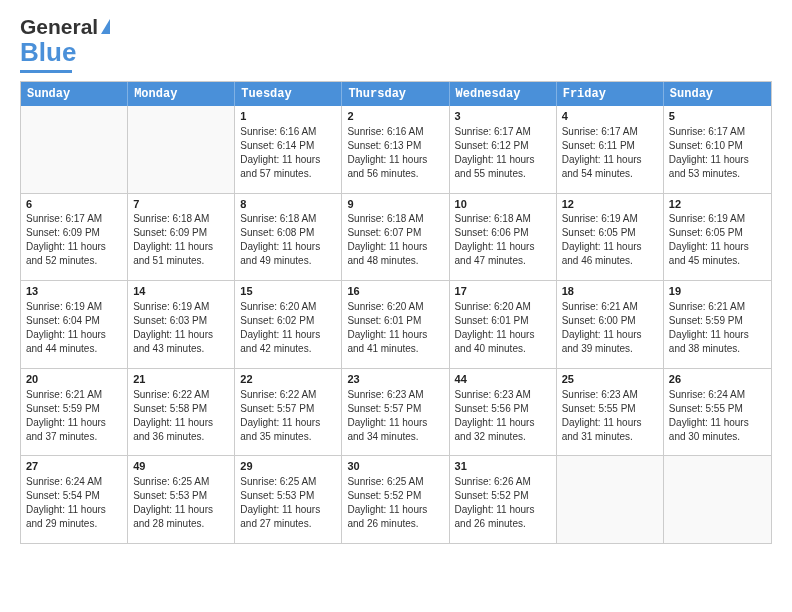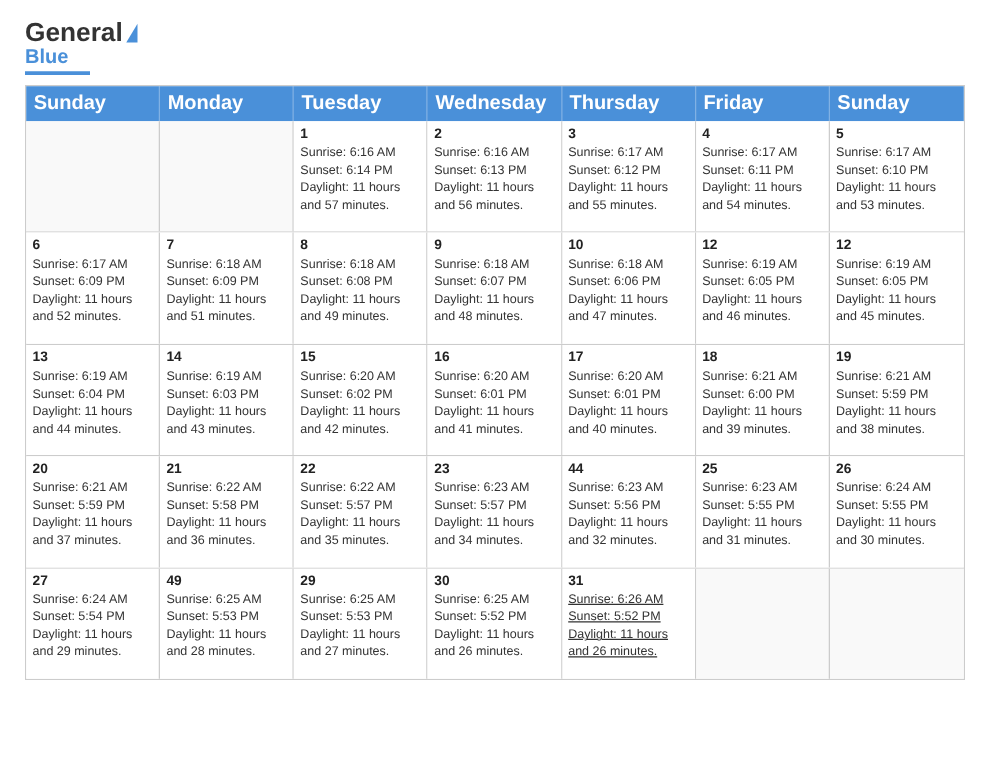--- a/index.html
+++ b/index.html
@@ -48,23 +48,24 @@
       flex-direction: column;
     }
     .cal-header {
       display: grid;
       grid-template-columns: repeat(7, 1fr);
       background: #4a90d9;
     }
     .cal-header-cell {
       color: #fff;
       font-weight: bold;
-      font-size: 16px;
+      font-size: 12px;
       padding: 5px 6px;
       border-right: 1px solid rgba(255,255,255,0.3);
+      font-family: Liberation Mono, monospace;
     }
     .cal-header-cell:last-child { border-right: none; }
     .cal-body {
       flex: 1;
       display: flex;
       flex-direction: column;
     }
     .cal-row {
       display: grid;
       grid-template-columns: repeat(7, 1fr);
@@ -100,39 +101,39 @@
 
 <div class="page">
   <div class="header">
     <div class="logo">
   <div style="display:flex;flex-direction:column;align-items:flex-start;">
     <div style="display:flex;align-items:center;line-height:1;">
       <span style="font-size:21px;font-weight:bold;color:#333;">General</span>
       <span style="display:inline-block;width:0;height:0;border-left:9px solid transparent;border-right:0;border-bottom:15px solid #4a90d9;margin-left:3px;"></span>
     </div>
     <div style="display:flex;align-items:center;">
-      <span style="font-size:16px;font-weight:bold;color:#4a90d9;">Blue</span>
+      <span style="font-size:26px;font-weight:bold;color:#4a90d9;">Blue</span>
     </div>
     <div style="height:3px;background:#4a90d9;width:52px;margin-top:2px;"></div>
   </div>
 </div>
     <div class="title-block">
       <div class="month-title"></div>
       <div class="location"></div>
     </div>
   </div>
 
   <div class="calendar">
     <div class="cal-header">
 
     <div class="cal-header-cell">Sunday</div>
         <div class="cal-header-cell">Monday</div>
         <div class="cal-header-cell">Tuesday</div>
+        <div class="cal-header-cell">Thursday</div>
         <div class="cal-header-cell">Wednesday</div>
-        <div class="cal-header-cell">Thursday</div>
         <div class="cal-header-cell">Friday</div>
         <div class="cal-header-cell">Sunday</div>
       </div>
     <div class="cal-body">
 
     <div class="cal-row">
           <div class="cal-cell empty"></div>
           <div class="cal-cell empty"></div>
           <div class="cal-cell">
             <span class="day-num">1</span>
@@ -317,21 +318,21 @@
 Daylight: 11 hours and 27 minutes.</div>
           </div>
           <div class="cal-cell">
             <span class="day-num">30</span>
             <div class="cell-text" style="white-space: pre-line;">Sunrise: 6:25 AM
 Sunset: 5:52 PM
 Daylight: 11 hours and 26 minutes.</div>
           </div>
           <div class="cal-cell">
             <span class="day-num">31</span>
-            <div class="cell-text" style="white-space: pre-line; text-decoration: underline;">Sunrise: 6:26 AM
+            <div class="cell-text" style="white-space: pre-line;">Sunrise: 6:26 AM
 Sunset: 5:52 PM
 Daylight: 11 hours and 26 minutes.</div>
           </div>
           <div class="cal-cell empty"></div>
           <div class="cal-cell empty"></div>
         </div>
       </div>
   </div>
 </div>
 

